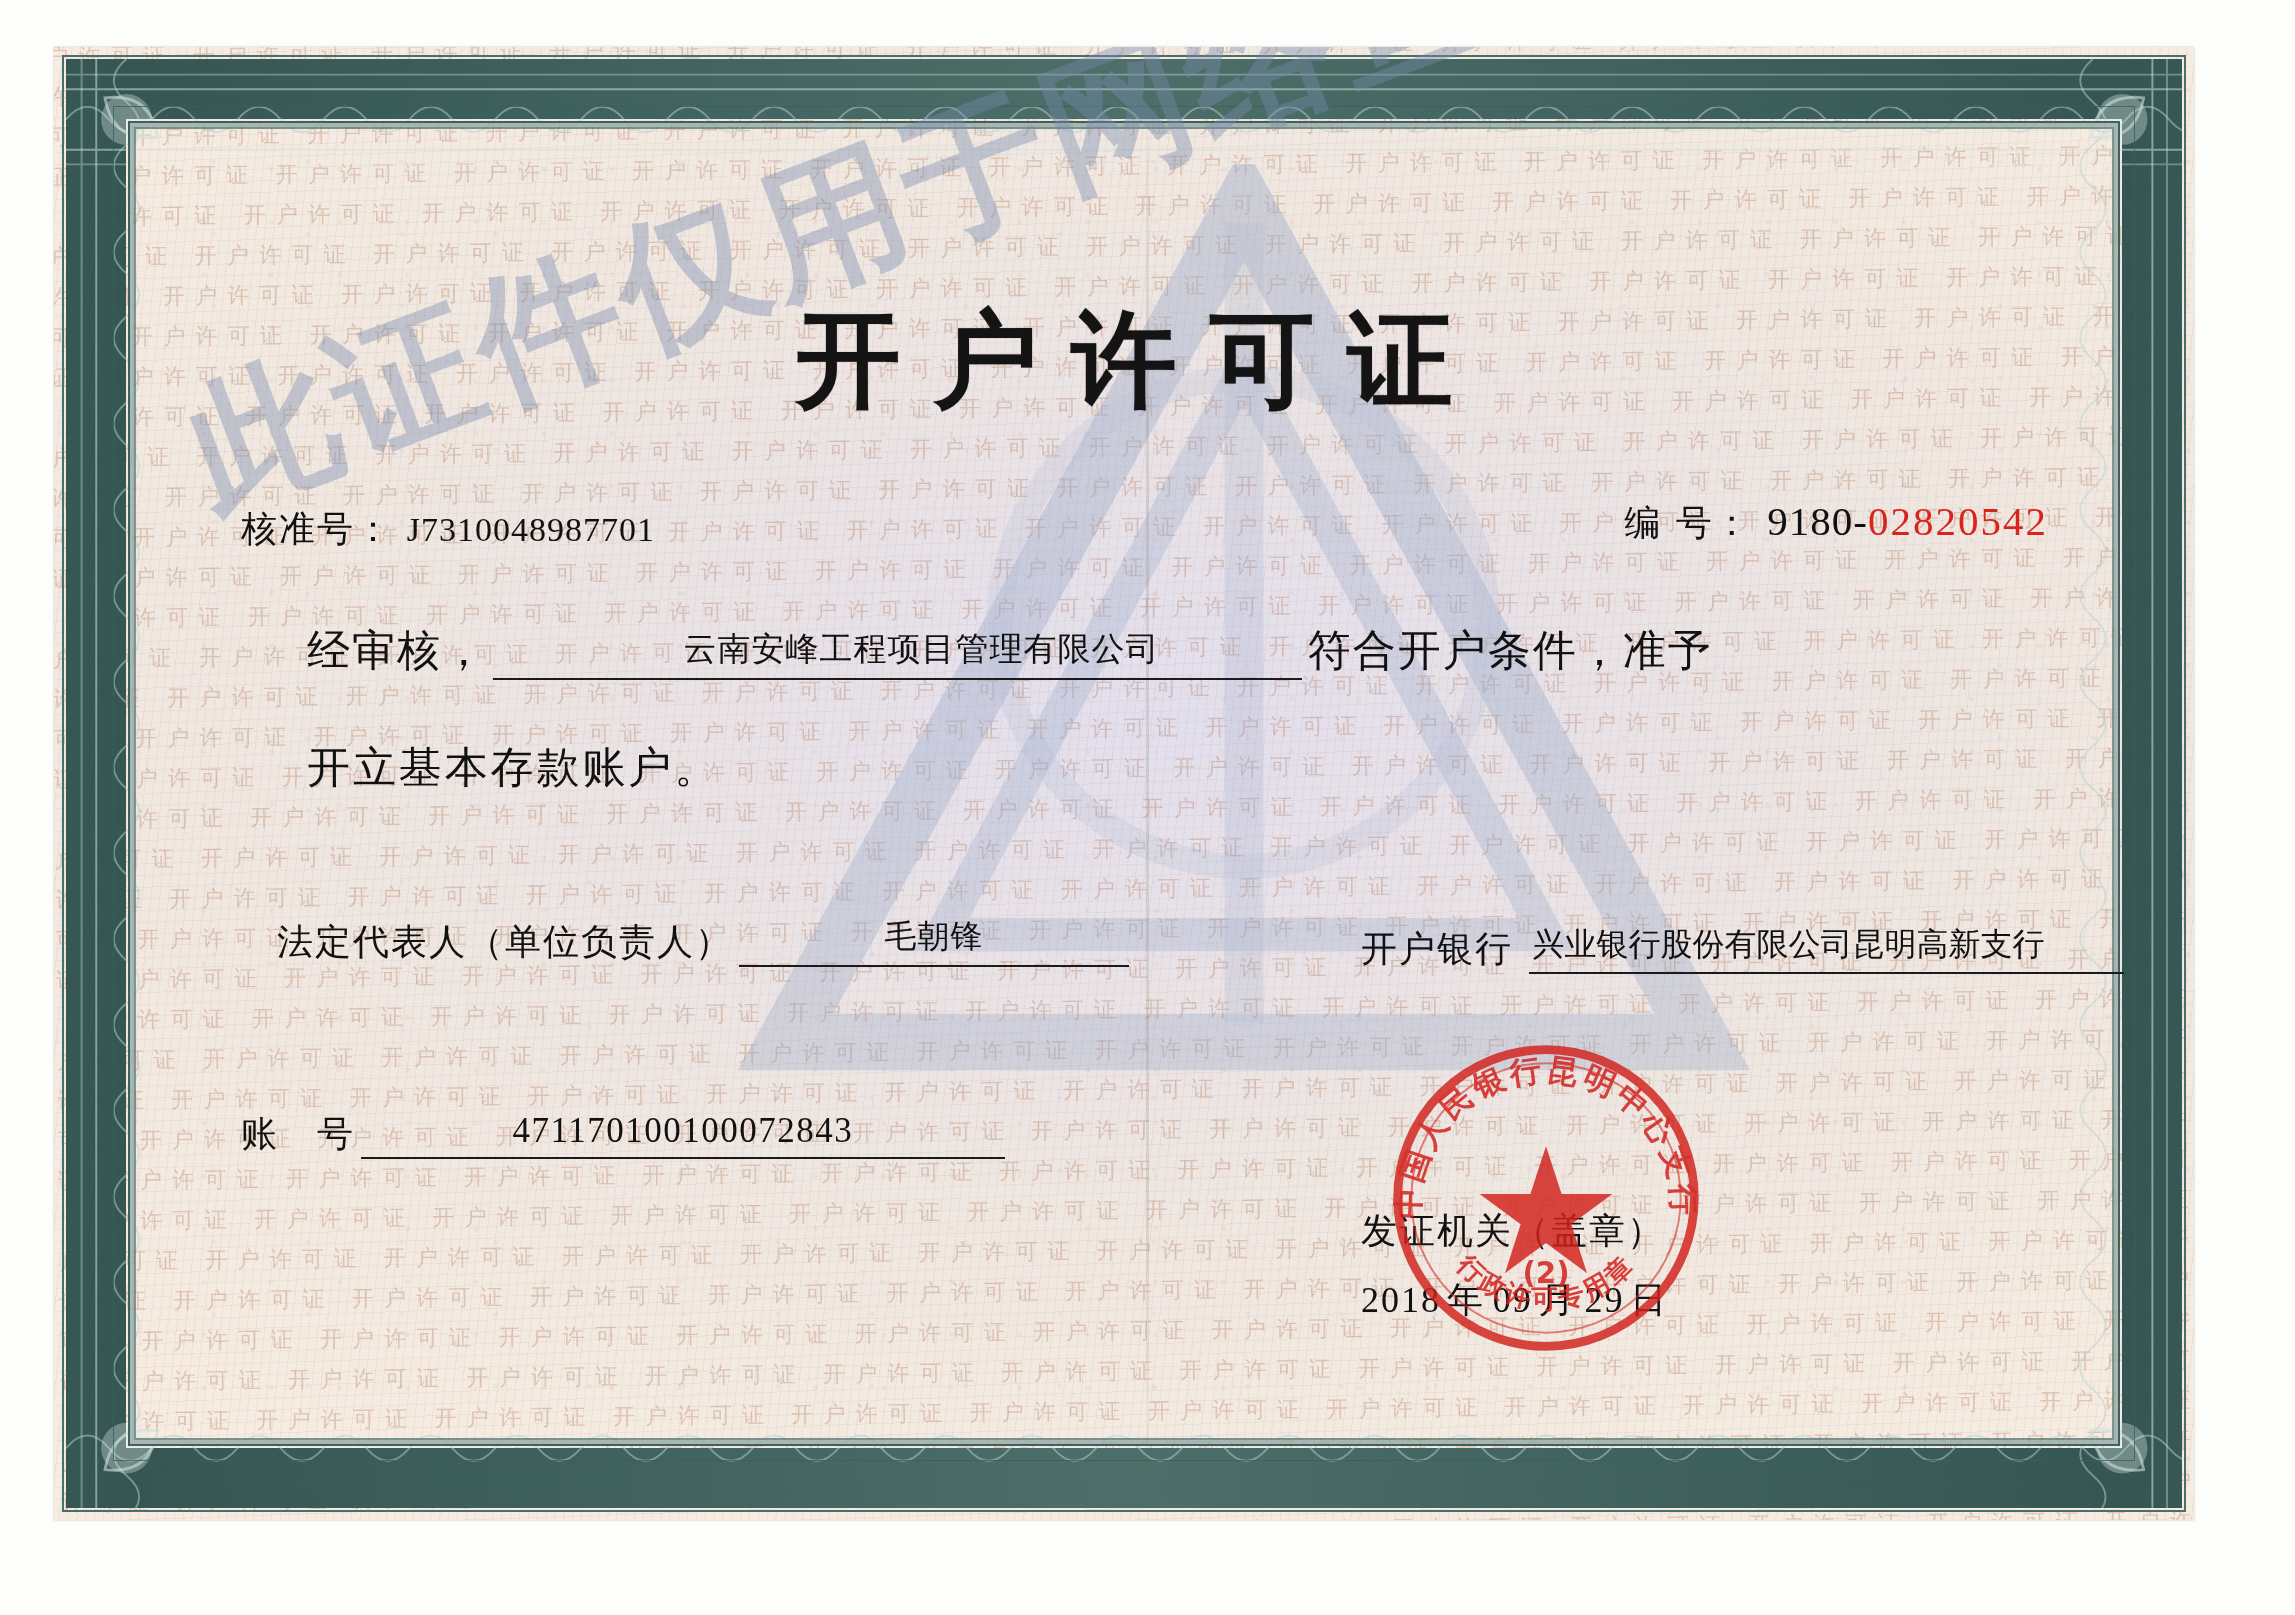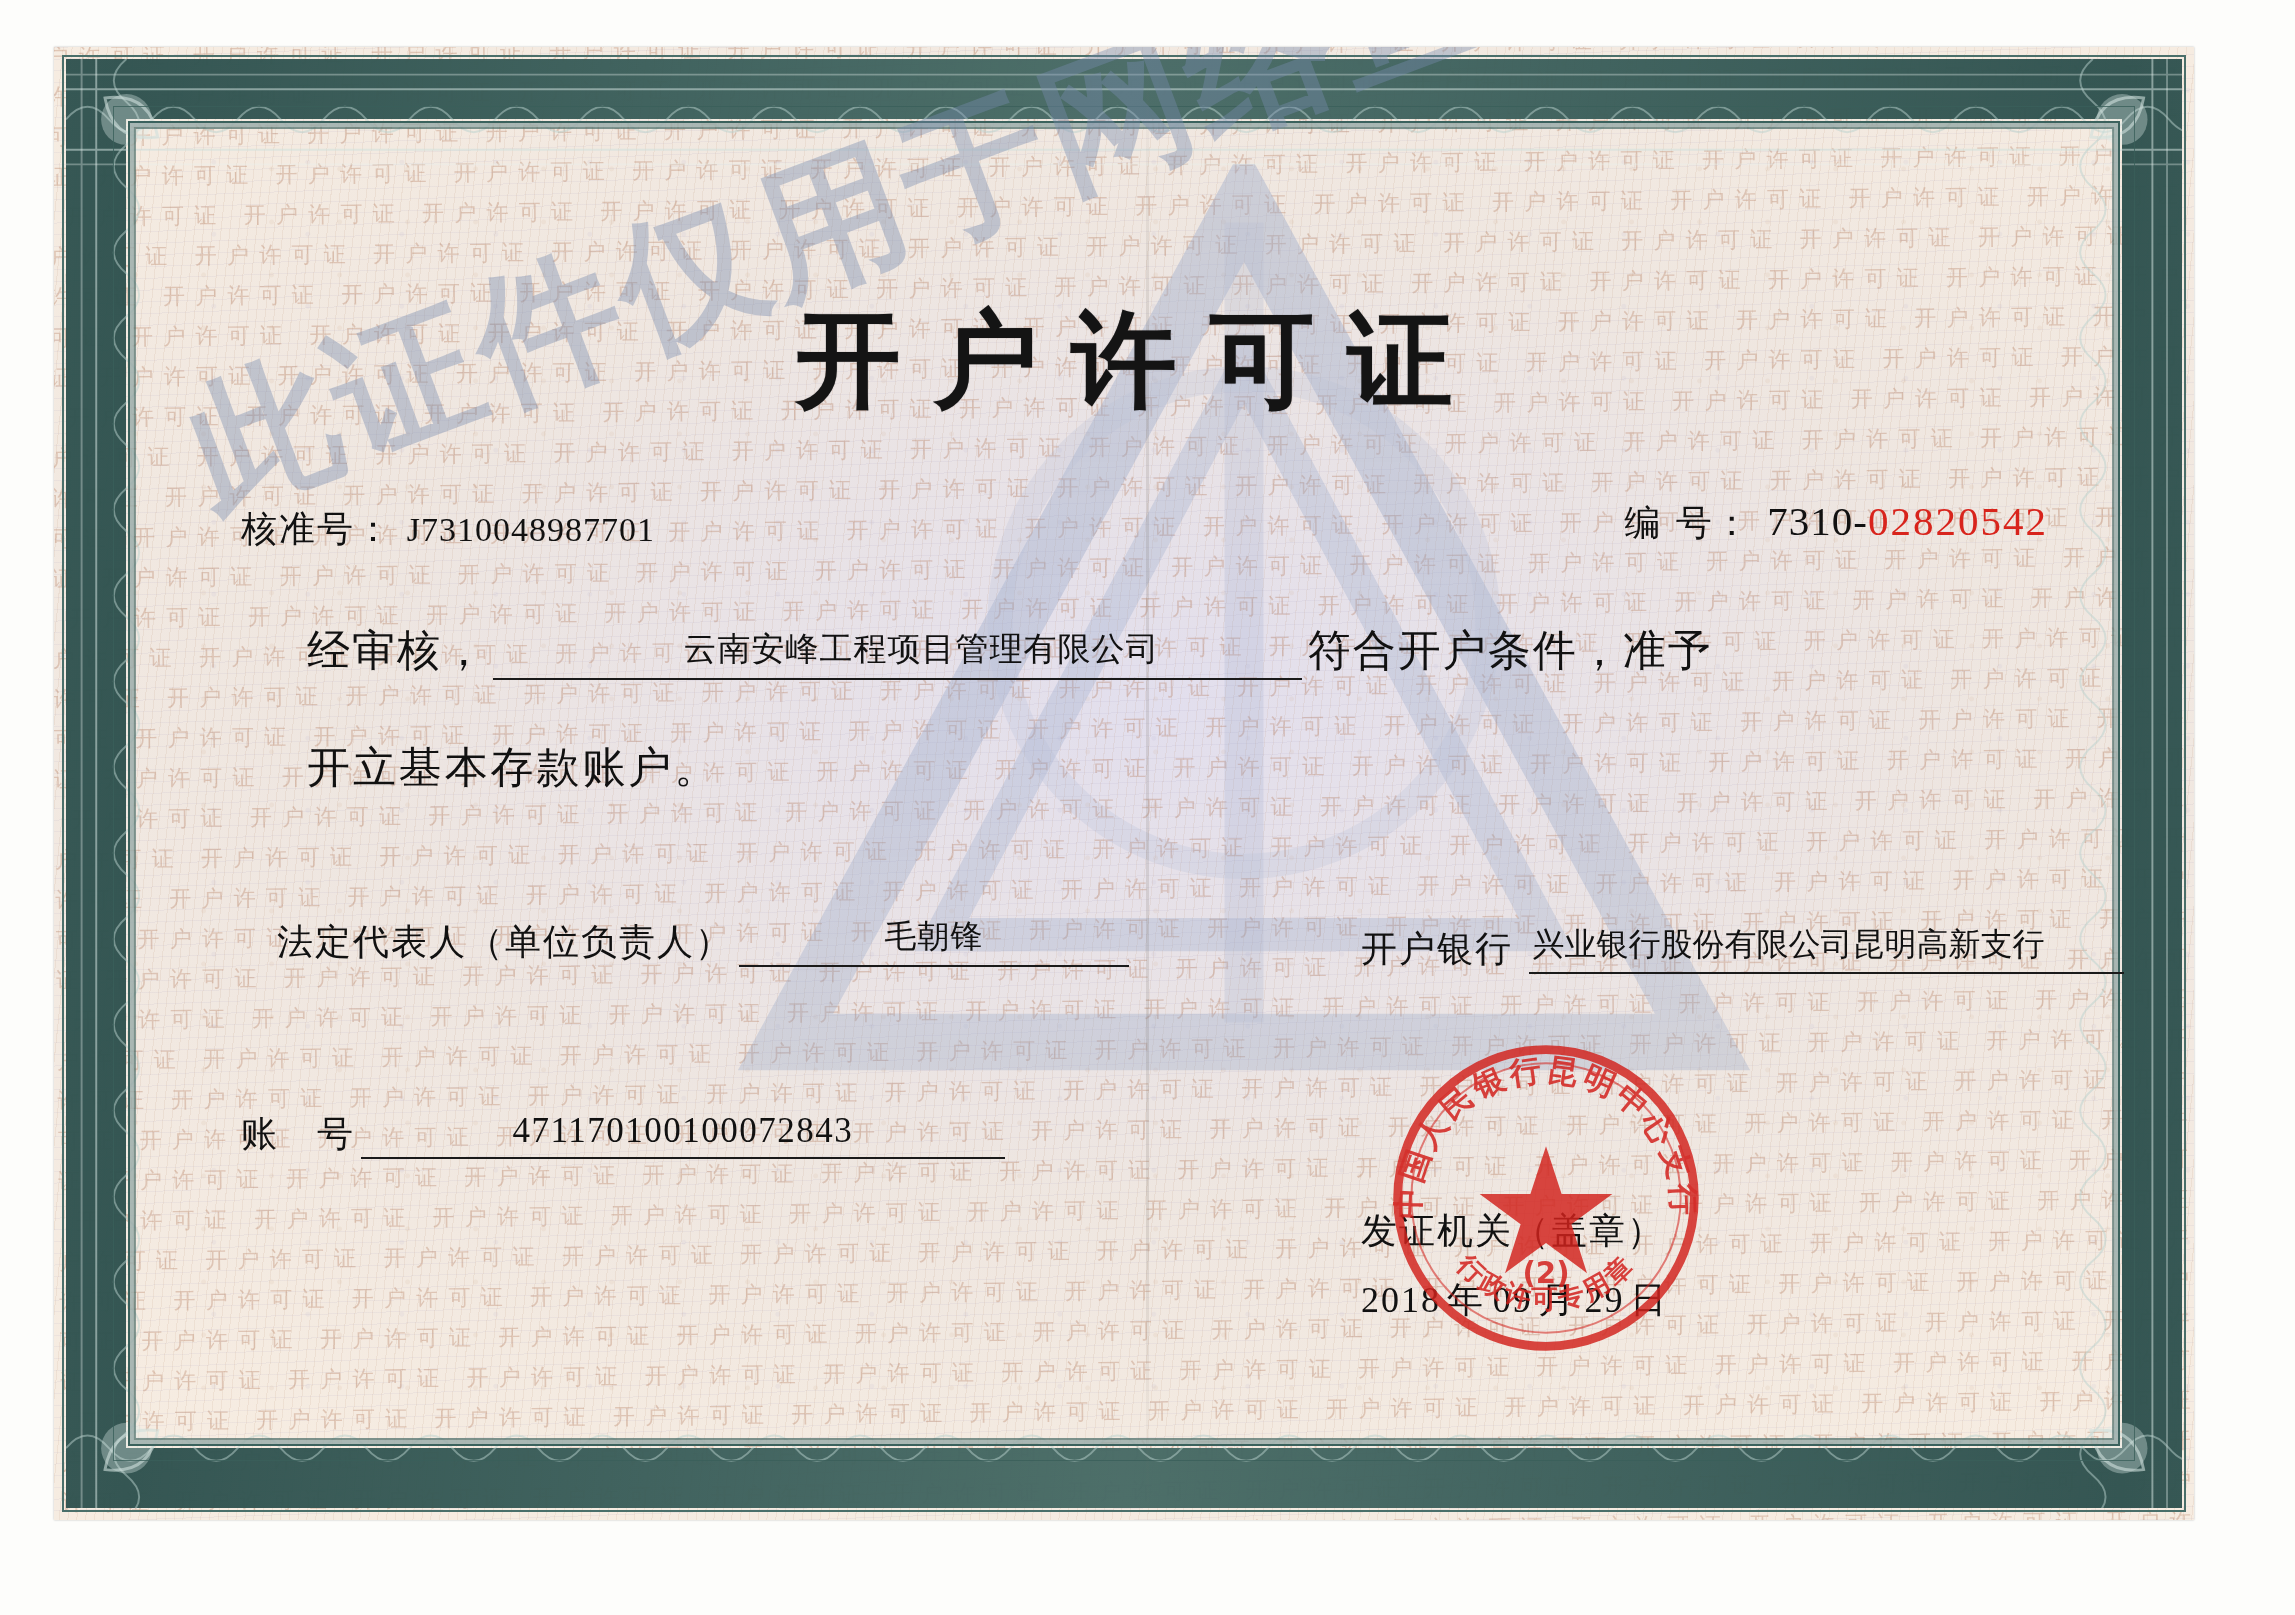--- a/index.html
+++ b/index.html
@@ -362,21 +362,21 @@
 
       <div class="title">开户许可证</div>
 
       <div class="row r-approve">
         <span class="label">核准号：</span>
         <span class="value">J7310048987701</span>
       </div>
 
       <div class="row r-serial">
         <span class="label">编 号：</span>
-        <span class="num">7310-</span>
+        <span class="num">9180-</span>
         <span class="num-red">02820542</span>
       </div>
 
       <div class="row r-main">
         <span class="t1">经审核，</span>
         <span class="fill fill-company">
           <span class="value cjk">云南安峰工程项目管理有限公司</span>
         </span>
         <span class="t2">符合开户条件，准予</span>
       </div>

